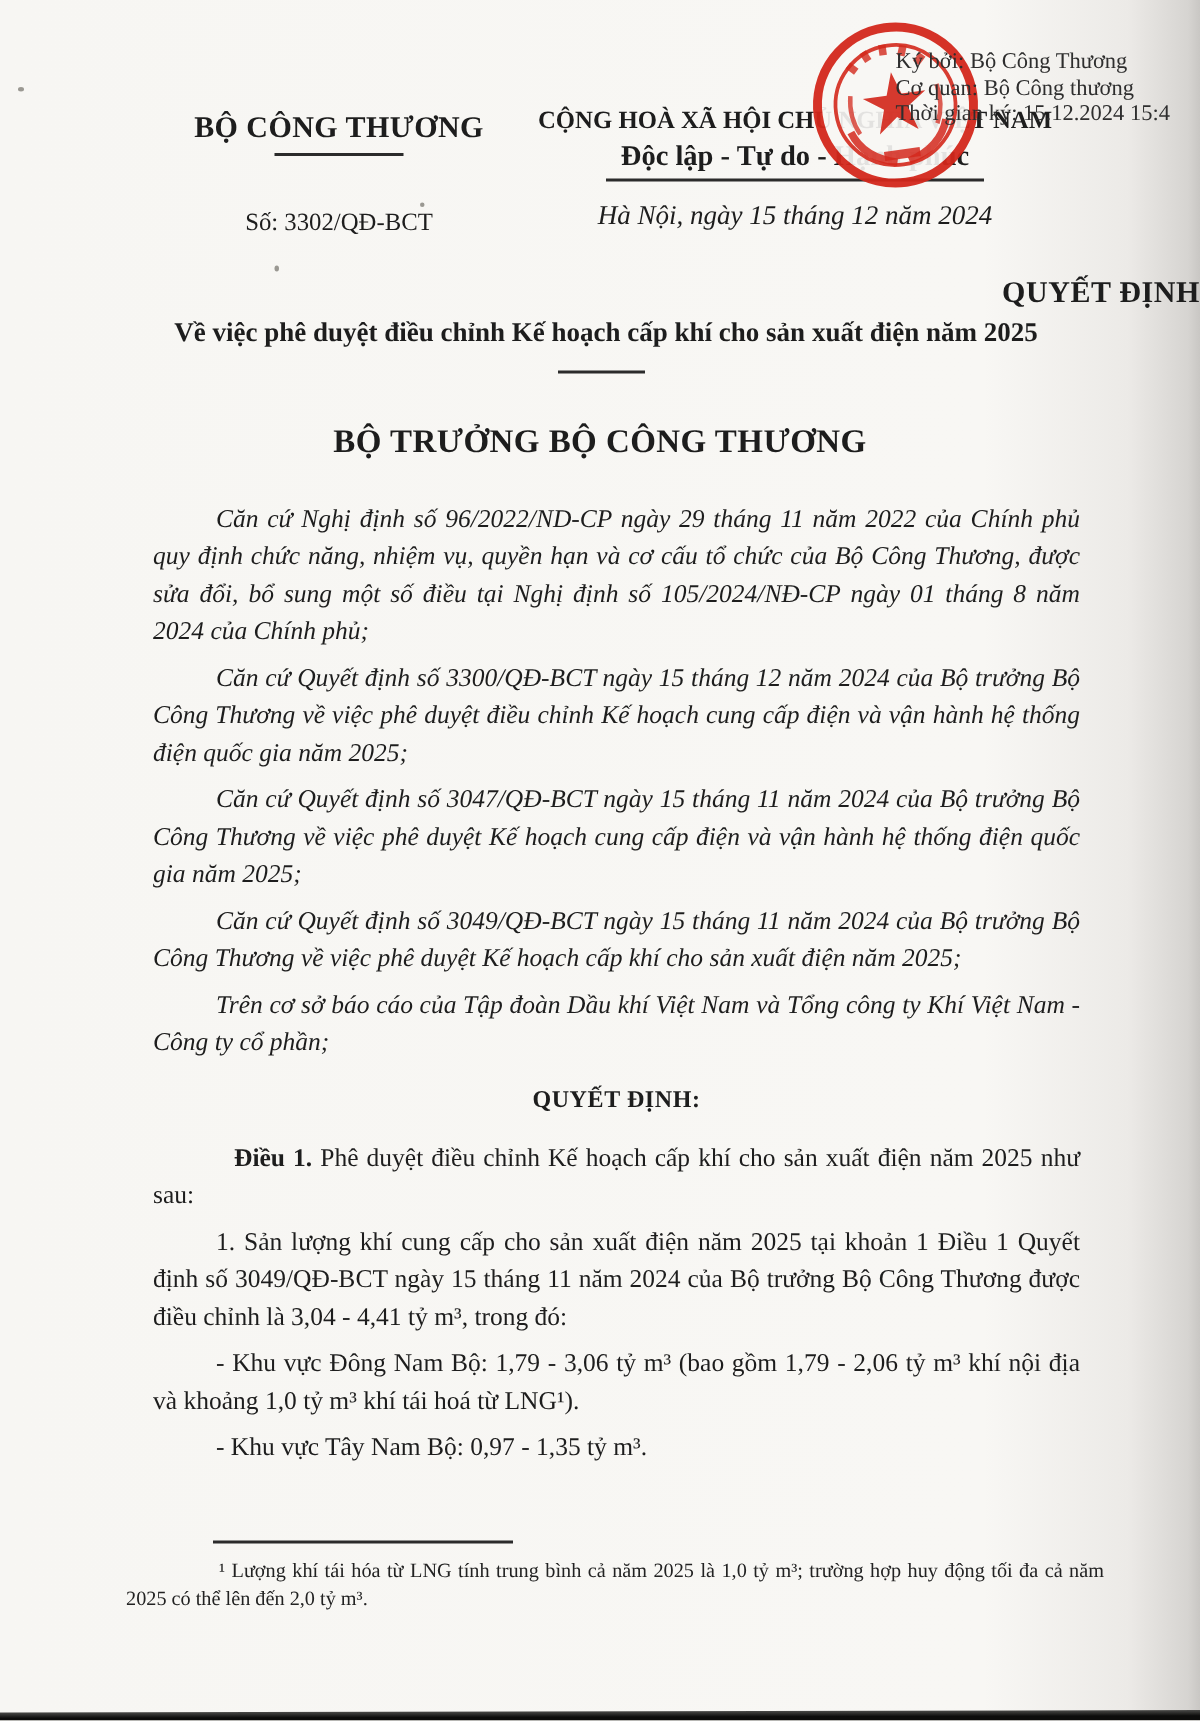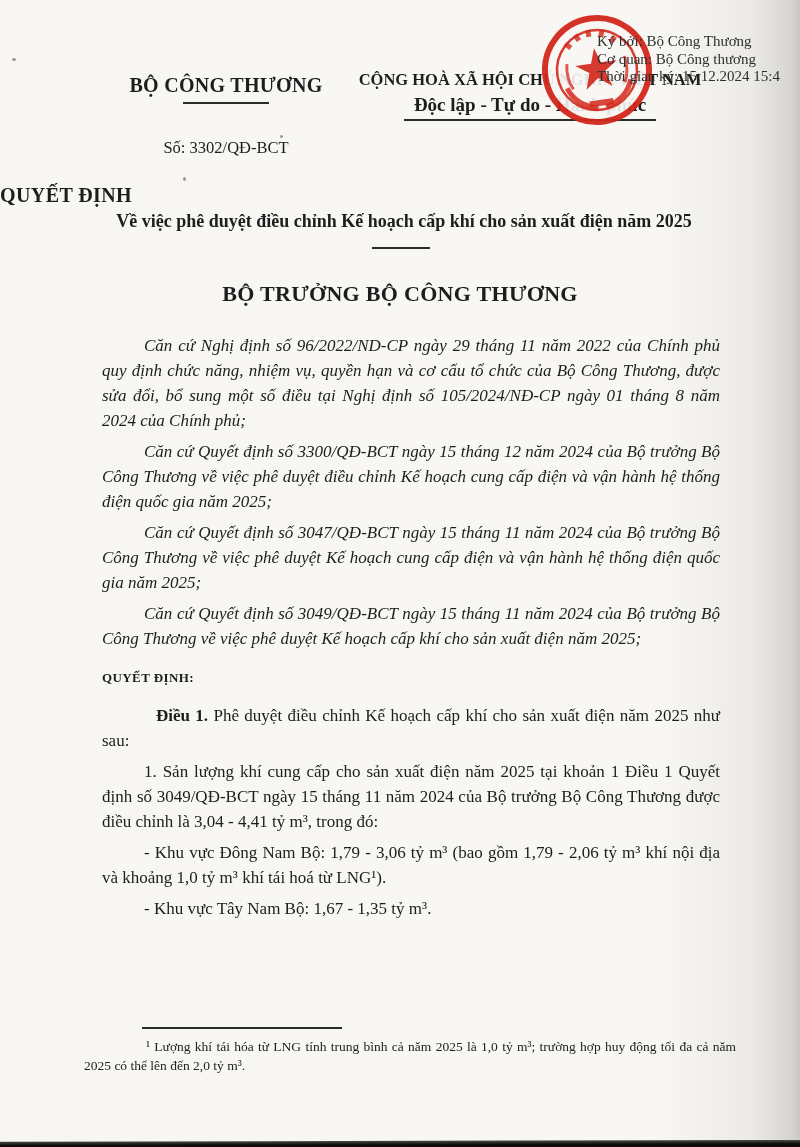--- a/index.html
+++ b/index.html
@@ -29,30 +29,30 @@
   .place-date{font-style:italic;font-size:18px;margin-top:12px;white-space:nowrap;}
 
   
   .seal{position:absolute;left:541px;top:14px;width:112px;height:112px;z-index:2;transform:rotate(-8deg);}
   .sig-block{
     position:absolute;left:597px;top:33px;z-index:3;
     font-size:15px;line-height:17.5px;color:#2e2e2e;white-space:nowrap;
   }
 
   
-  .doc-heading{position:absolute;left:0;top:184px;width:100%;text-align:left;font-weight:bold;font-size:20px;letter-spacing:.4px;}
+  .doc-heading{position:absolute;left:0;top:184px;width:100%;text-align:right;font-weight:bold;font-size:20px;letter-spacing:.4px;}
   .doc-subject{position:absolute;left:76px;top:211px;width:656px;text-align:center;font-weight:bold;font-size:18px;}
   .subject-rule{position:absolute;left:372px;top:247px;width:58px;border-top:2px solid #2b2b2b;}
   .authority{position:absolute;left:0;top:281px;width:100%;text-align:center;font-weight:bold;font-size:22px;letter-spacing:.3px;}
 
   
   .body-text{position:absolute;left:102px;top:333px;width:618px;font-size:17px;line-height:25px;text-align:justify;}
   .body-text p{margin:0 0 6px 0;text-indent:42px;}
   .preamble-para{font-style:italic;}
-  .decision-heading{font-weight:bold;font-size:13px;text-indent:0 !important;margin:14px 0 13px 0 !important;letter-spacing:.4px;}
+  .decision-heading{text-align:center;font-weight:bold;font-size:16px;text-indent:0 !important;margin:14px 0 13px 0 !important;letter-spacing:.4px;}
   .article-label{font-weight:bold;margin-left:12px;}
 
   
   .footnote-rule{position:absolute;left:142px;top:1027px;width:200px;border-top:2px solid #2b2b2b;}
   .footnote{position:absolute;left:84px;top:1037px;width:652px;font-size:13.5px;line-height:19px;text-align:justify;text-indent:62px;color:#222;}
 
   .bottom-strip{position:absolute;left:0;bottom:0;width:100%;height:7px;background:linear-gradient(180deg,#4a4a48 0%,#0c0c0b 55%);transform:rotate(-.12deg);transform-origin:right bottom;}
 </style>
 </head>
 <body>
@@ -66,20 +66,21 @@
   <div class="agency-block">
     <div class="agency">BỘ CÔNG THƯƠNG</div>
     <div class="agency-rule"></div>
   </div>
   <div class="doc-number">Số: 3302/QĐ-BCT</div>
 
   <div class="right-block">
     <div class="national-title">CỘNG HOÀ XÃ HỘI CHỦ NGHĨA VIỆT NAM</div>
     <div class="motto">Độc lập - Tự do - Hạnh phúc</div>
     <div class="motto-rule"></div>
+    <div class="place-date">Hà Nội, ngày 15 tháng 12 năm 2024</div>
   </div>
 
   <div class="seal">
     <svg viewBox="0 0 112 112" width="112" height="112">
       <circle cx="56" cy="56" r="52" fill="rgba(248,247,244,0.96)" stroke="#d3281c" stroke-width="6" opacity="0.95"></circle>
       <circle cx="56" cy="56" r="40" fill="none" stroke="#d3281c" stroke-width="2.5" opacity="0.9"></circle>
 
       <path d="M24 70 Q30 88 52 94" fill="none" stroke="#d3281c" stroke-width="5" opacity="0.85"></path>
       <path d="M88 70 Q82 88 60 94" fill="none" stroke="#d3281c" stroke-width="5" opacity="0.85"></path>
       <path d="M27 46 Q24 60 30 72" fill="none" stroke="#d3281c" stroke-width="3" opacity="0.75"></path>
@@ -107,27 +108,28 @@
   <div class="doc-heading">QUYẾT ĐỊNH</div>
   <div class="doc-subject">Về việc phê duyệt điều chỉnh Kế hoạch cấp khí cho sản xuất điện năm 2025</div>
   <div class="subject-rule"></div>
   <div class="authority">BỘ TRƯỞNG BỘ CÔNG THƯƠNG</div>
 
   <div class="body-text">
     <p class="preamble-para">Căn cứ Nghị định số 96/2022/ND-CP ngày 29 tháng 11 năm 2022 của Chính phủ quy định chức năng, nhiệm vụ, quyền hạn và cơ cấu tổ chức của Bộ Công Thương, được sửa đổi, bổ sung một số điều tại Nghị định số 105/2024/NĐ-CP ngày 01 tháng 8 năm 2024 của Chính phủ;</p>
     <p class="preamble-para">Căn cứ Quyết định số 3300/QĐ-BCT ngày 15 tháng 12 năm 2024 của Bộ trưởng Bộ Công Thương về việc phê duyệt điều chỉnh Kế hoạch cung cấp điện và vận hành hệ thống điện quốc gia năm 2025;</p>
     <p class="preamble-para">Căn cứ Quyết định số 3047/QĐ-BCT ngày 15 tháng 11 năm 2024 của Bộ trưởng Bộ Công Thương về việc phê duyệt Kế hoạch cung cấp điện và vận hành hệ thống điện quốc gia năm 2025;</p>
     <p class="preamble-para">Căn cứ Quyết định số 3049/QĐ-BCT ngày 15 tháng 11 năm 2024 của Bộ trưởng Bộ Công Thương về việc phê duyệt Kế hoạch cấp khí cho sản xuất điện năm 2025;</p>
+    <p class="preamble-para">Trên cơ sở báo cáo của Tập đoàn Dầu khí Việt Nam và Tổng công ty Khí Việt Nam - Công ty cổ phần;</p>
 
     <p class="decision-heading">QUYẾT ĐỊNH:</p>
 
     <p><span class="article-label">Điều 1.</span><span> Phê duyệt điều chỉnh Kế hoạch cấp khí cho sản xuất điện năm 2025 như sau:</span></p>
 
     <p>1. Sản lượng khí cung cấp cho sản xuất điện năm 2025 tại khoản 1 Điều 1 Quyết định số 3049/QĐ-BCT ngày 15 tháng 11 năm 2024 của Bộ trưởng Bộ Công Thương được điều chỉnh là 3,04 - 4,41 tỷ m³, trong đó:</p>
     <p>- Khu vực Đông Nam Bộ: 1,79 - 3,06 tỷ m³ (bao gồm 1,79 - 2,06 tỷ m³ khí nội địa và khoảng 1,0 tỷ m³ khí tái hoá từ LNG¹).</p>
-    <p>- Khu vực Tây Nam Bộ: 1,67 - 1,35 tỷ m³.</p>
+    <p>- Khu vực Tây Nam Bộ: 0,97 - 1,35 tỷ m³.</p>
   </div>
 
   <div class="footnote-rule"></div>
   <div class="footnote">¹ Lượng khí tái hóa từ LNG tính trung bình cả năm 2025 là 1,0 tỷ m³; trường hợp huy động tối đa cả năm 2025 có thể lên đến 2,0 tỷ m³.</div>
 
   <div class="bottom-strip"></div>
 </div>
 
 </body></html>

